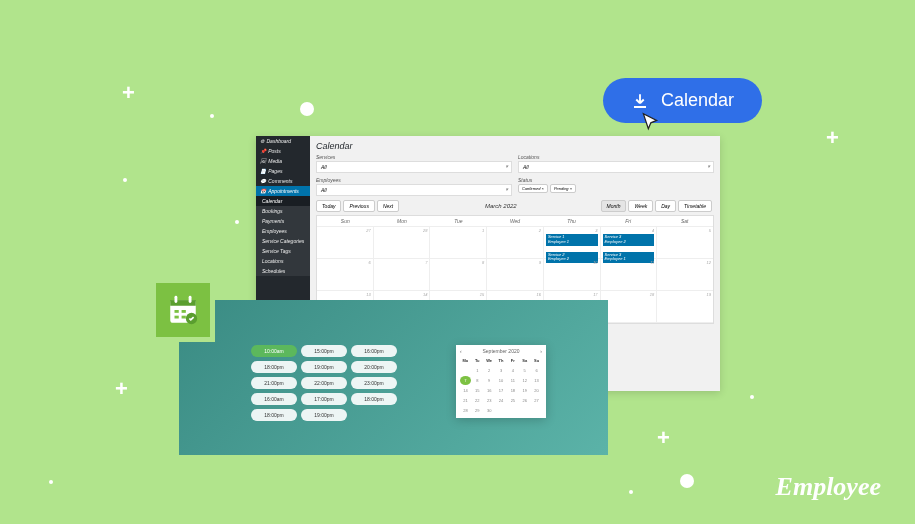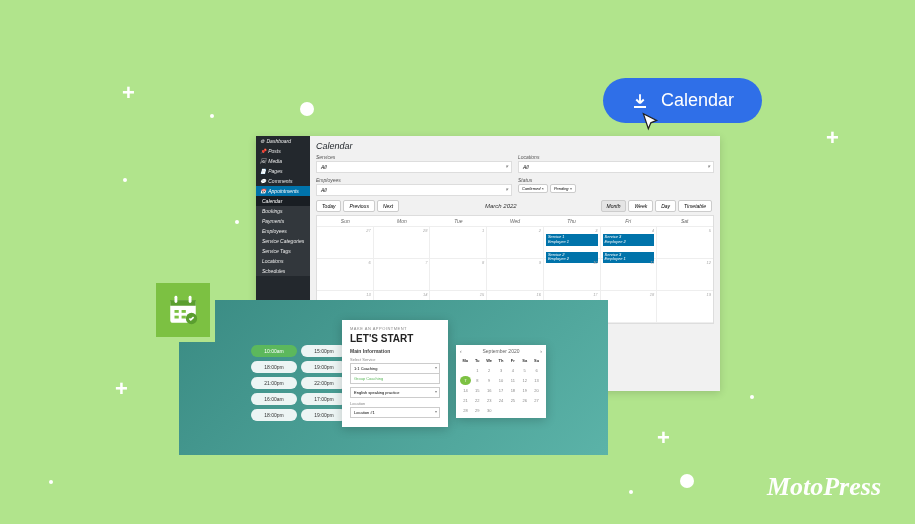--- a/index.html
+++ b/index.html
@@ -284,31 +284,20 @@
       <div class="time-pill">20:00pm</div>
       <div class="time-pill">21:00pm</div>
       <div class="time-pill">22:00pm</div>
       <div class="time-pill">23:00pm</div>
       <div class="time-pill">16:00am</div>
       <div class="time-pill">17:00pm</div>
       <div class="time-pill">18:00pm</div>
       <div class="time-pill">18:00pm</div>
       <div class="time-pill">19:00pm</div>
     </div>
-  <div class="form-card">
-    <div class="form-over">MAKE AN APPOINTMENT</div>
-    <div class="form-title">LET'S START</div>
-    <div class="form-section">Main Information</div>
-    <div class="form-label">Select Service</div>
-    <div class="form-select">1:1 Coaching</div>
-    <div class="form-option">Group Coaching</div>
-    <div class="form-select">English speaking practice</div>
-    <div class="form-label">Location</div>
-    <div class="form-select">Location #1</div>
-  </div>
   <div class="mini-cal">
     <div class="mini-cal-head">
       <span>‹</span>
       <span>September 2020</span>
       <span>›</span>
     </div>
     <div class="mini-cal-grid" id="mini-cal-grid">
         <div class="dh">Mo</div>
         <div class="dh">Tu</div>
         <div class="dh">We</div>
@@ -363,13 +352,13 @@
       <rect x="16" y="2" width="2" height="5" rx="1" fill="#fff"></rect>
       <rect x="6" y="12" width="3" height="2" fill="#7cc142"></rect>
       <rect x="11" y="12" width="3" height="2" fill="#7cc142"></rect>
       <rect x="6" y="16" width="3" height="2" fill="#7cc142"></rect>
       <rect x="11" y="16" width="3" height="2" fill="#7cc142"></rect>
       <circle cx="18" cy="18" r="4" fill="#5a9e2f"></circle>
       <path d="M16.5 18l1 1 2-2" stroke="#fff" stroke-width="1.2" fill="none"></path>
     </svg>
 </div>
 
-<div class="logo">MotoPress</div>
+<div class="logo">Employee</div>
 
 </body></html>

